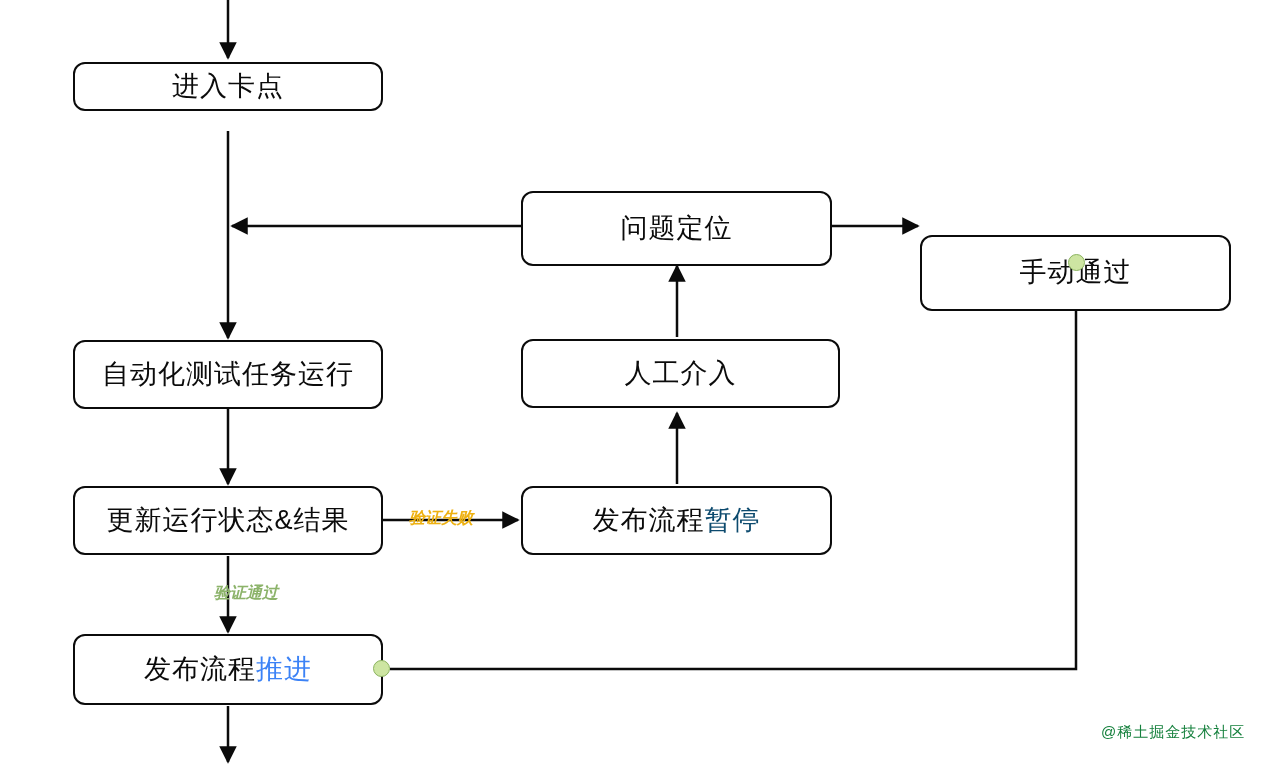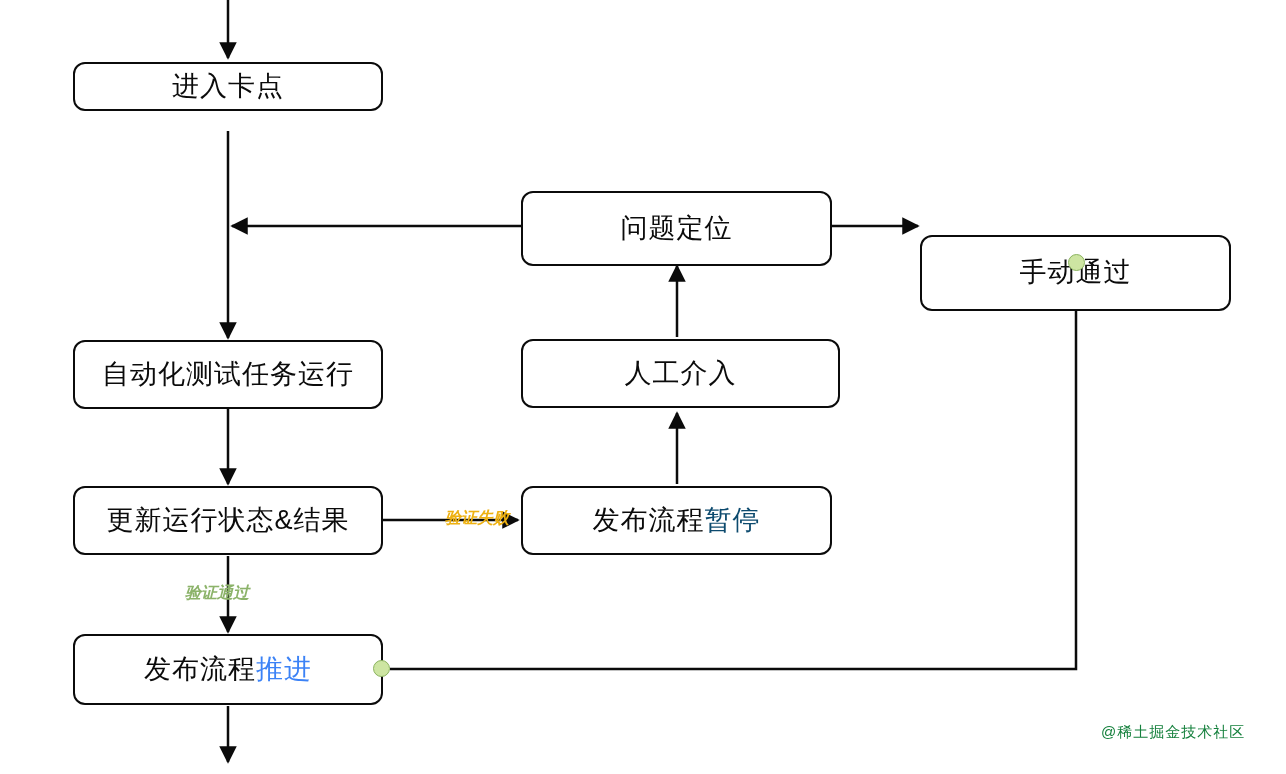--- a/index.html
+++ b/index.html
@@ -46,22 +46,22 @@
 
   .edge-label {
     position: absolute;
     font-size: 16px;
     font-style: italic;
     font-weight: bold;
     white-space: nowrap;
     z-index: 3;
     letter-spacing: 0px;
   }
-  .edge-label.orange { color: #eeb111; margin-left: 36px; }
-  .edge-label.green  { color: #8cb36a; }
+  .edge-label.orange { color: #eeb111; }
+  .edge-label.green  { color: #8cb36a; margin-left: 29px; }
 
   .connector-dot {
     position: absolute;
     width: 17px;
     height: 17px;
     border-radius: 50%;
     background: #cde5a2;
     border: 1.5px solid #8bb35f;
     box-sizing: border-box;
     z-index: 4;

